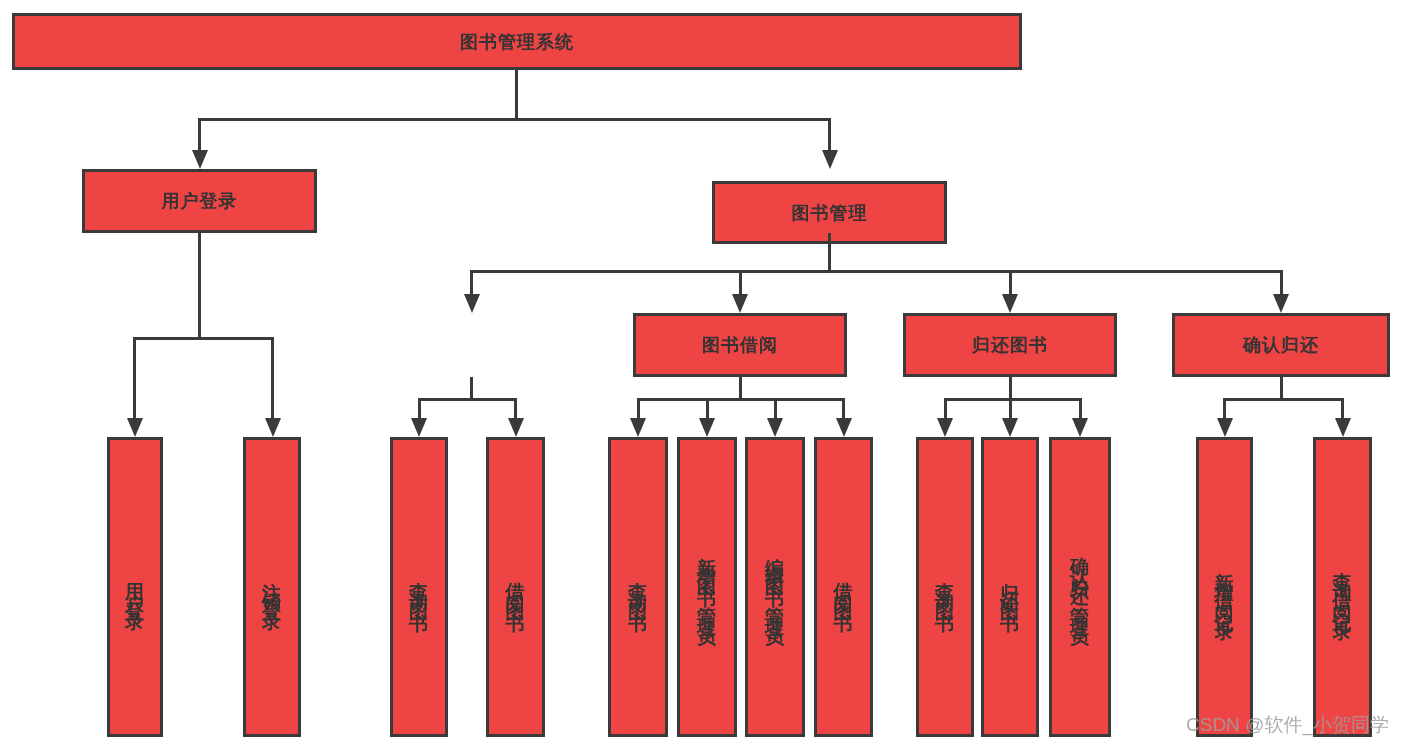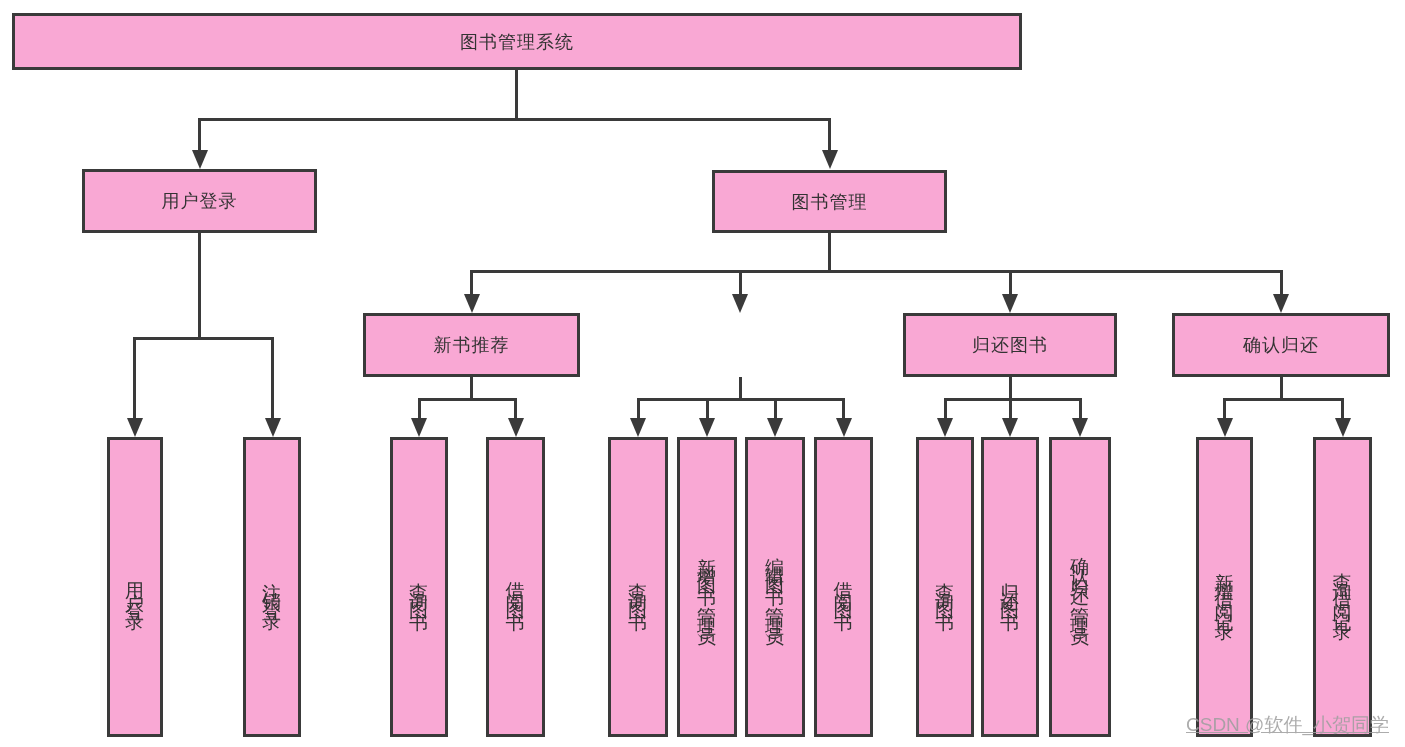--- a/index.html
+++ b/index.html
@@ -3,37 +3,37 @@
 <meta charset="utf-8">
 <style>
   html,body{margin:0;padding:0;background:#fff;}
   .canvas{
     position:relative;width:1405px;height:747px;background:#fff;
     font-family:"Liberation Sans","DejaVu Sans",sans-serif;
     overflow:hidden;
   }
   .box{
     position:absolute;box-sizing:border-box;
-    border:3px solid var(--line,#3a3a3a);background:#f9a8d4;
+    border:3px solid var(--line,#3a3a3a);background:#ef4444;
     display:flex;align-items:center;justify-content:center;
-    color:var(--text,#333);font-size:18px;letter-spacing:1px;
+    color:var(--text,#333);font-size:18px;letter-spacing:1px;font-weight:bold;
   }
   .vtext{
     writing-mode:vertical-rl;text-orientation:mixed;
     line-height:1;font-size:19px;letter-spacing:10px;color:var(--text,#333);
   }
   .hline,.vline{position:absolute;background:var(--line,#3a3a3a);}
   .arrow{
     position:absolute;width:0;height:0;
     border-left:8px solid transparent;border-right:8px solid transparent;
     border-top:19px solid var(--line,#3a3a3a);
   }
   .watermark{
     position:absolute;left:1186px;top:712px;z-index:9;
-    font-size:19px;color:var(--wm,#9e9e9e);opacity:.85;white-space:nowrap;text-decoration:underline;
+    font-size:19px;color:var(--wm,#9e9e9e);opacity:.85;white-space:nowrap;
   }
 </style>
 </head>
 <body>
 
 <div class="canvas">
 
   <div class="box" style="left:12px;top:13px;width:1010px;height:57px">
     <span>图书管理系统</span>
   </div>
@@ -41,21 +41,21 @@
   <div class="vline" style="left:515px;top:68px;width:3px;height:53px"></div>
   <div class="hline" style="left:198px;top:118px;width:633px;height:3px"></div>
   <div class="vline" style="left:198px;top:118px;width:3px;height:34px"></div>
   <div class="arrow" style="left:192px;top:150px"></div>
   <div class="vline" style="left:828px;top:118px;width:3px;height:34px"></div>
   <div class="arrow" style="left:822px;top:150px"></div>
 
   <div class="box" style="left:82px;top:169px;width:235px;height:64px">
     <span>用户登录</span>
   </div>
-  <div class="box" style="left:712px;top:170px;width:235px;height:63px">
+  <div class="box" style="left:712px;top:181px;width:235px;height:63px">
     <span>图书管理</span>
   </div>
 
   <div class="vline" style="left:198px;top:232px;width:3px;height:108px"></div>
   <div class="hline" style="left:133px;top:337px;width:141px;height:3px"></div>
   <div class="vline" style="left:133px;top:337px;width:3px;height:83px"></div>
   <div class="arrow" style="left:127px;top:418px"></div>
   <div class="vline" style="left:271px;top:337px;width:3px;height:83px"></div>
   <div class="arrow" style="left:265px;top:418px"></div>
 
@@ -63,22 +63,22 @@
   <div class="hline" style="left:470px;top:270px;width:813px;height:3px"></div>
   <div class="vline" style="left:470px;top:270px;width:3px;height:26px"></div>
   <div class="arrow" style="left:464px;top:294px"></div>
   <div class="vline" style="left:739px;top:270px;width:3px;height:26px"></div>
   <div class="arrow" style="left:732px;top:294px"></div>
   <div class="vline" style="left:1009px;top:270px;width:3px;height:26px"></div>
   <div class="arrow" style="left:1002px;top:294px"></div>
   <div class="vline" style="left:1280px;top:270px;width:3px;height:26px"></div>
   <div class="arrow" style="left:1273px;top:294px"></div>
 
-  <div class="box" style="left:363px;top:313px;width:217px;height:64px">
-    <span>新书推荐</span>
+  <div class="box" style="left:633px;top:313px;width:214px;height:64px">
+    <span>图书借阅</span>
   </div>
   <div class="box" style="left:903px;top:313px;width:214px;height:64px">
     <span>归还图书</span>
   </div>
   <div class="box" style="left:1172px;top:313px;width:218px;height:64px">
     <span>确认归还</span>
   </div>
 
   <div class="vline" style="left:470px;top:377px;width:3px;height:24px"></div>
   <div class="hline" style="left:418px;top:398px;width:99px;height:3px"></div>

